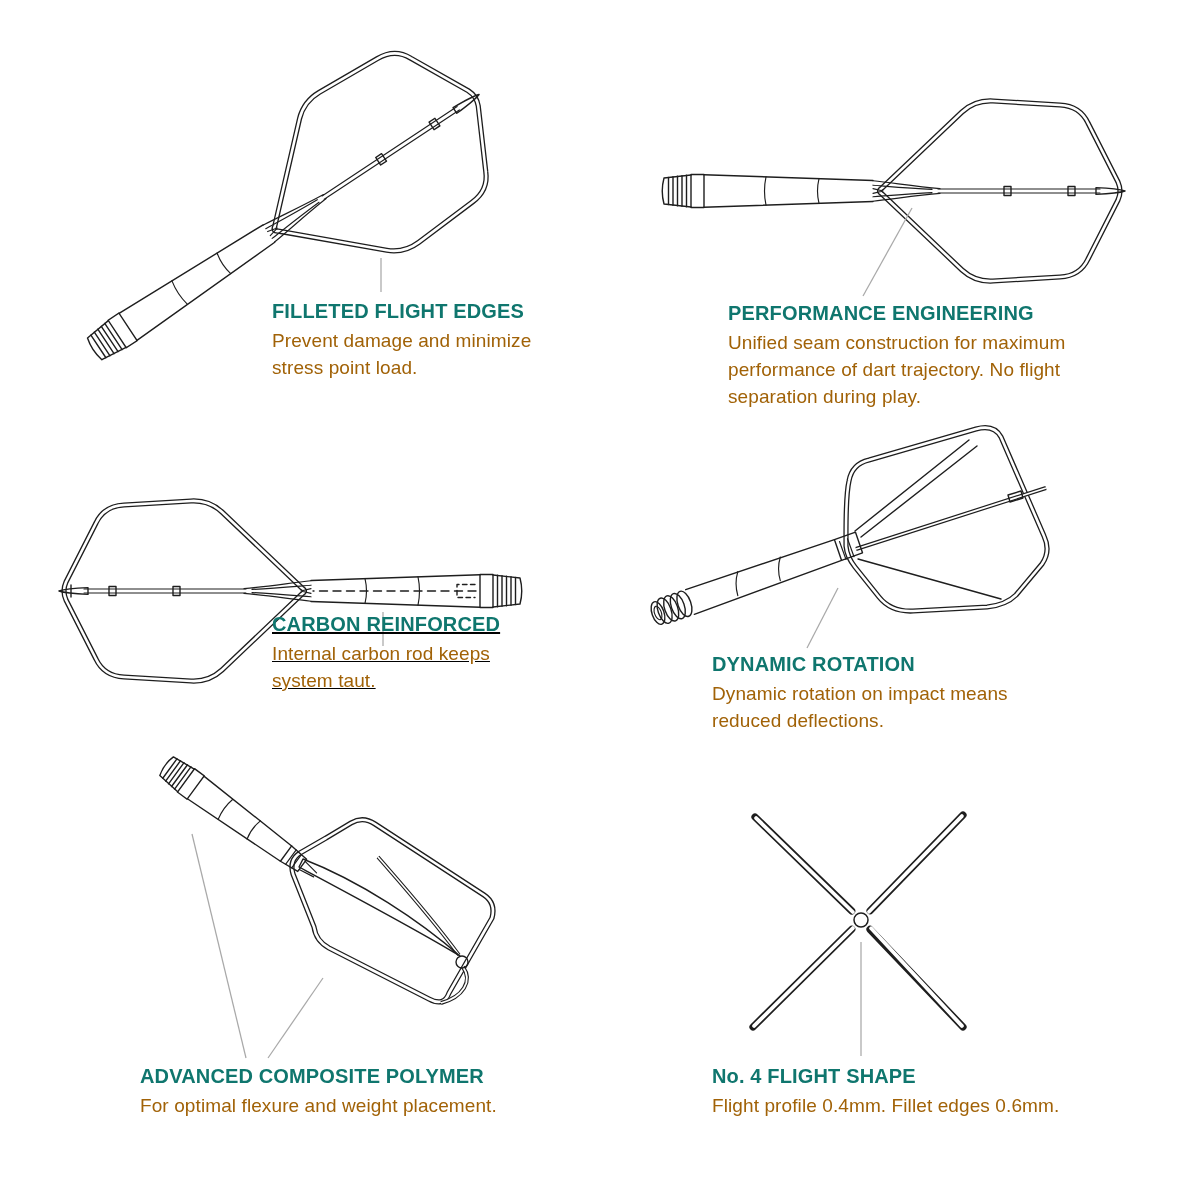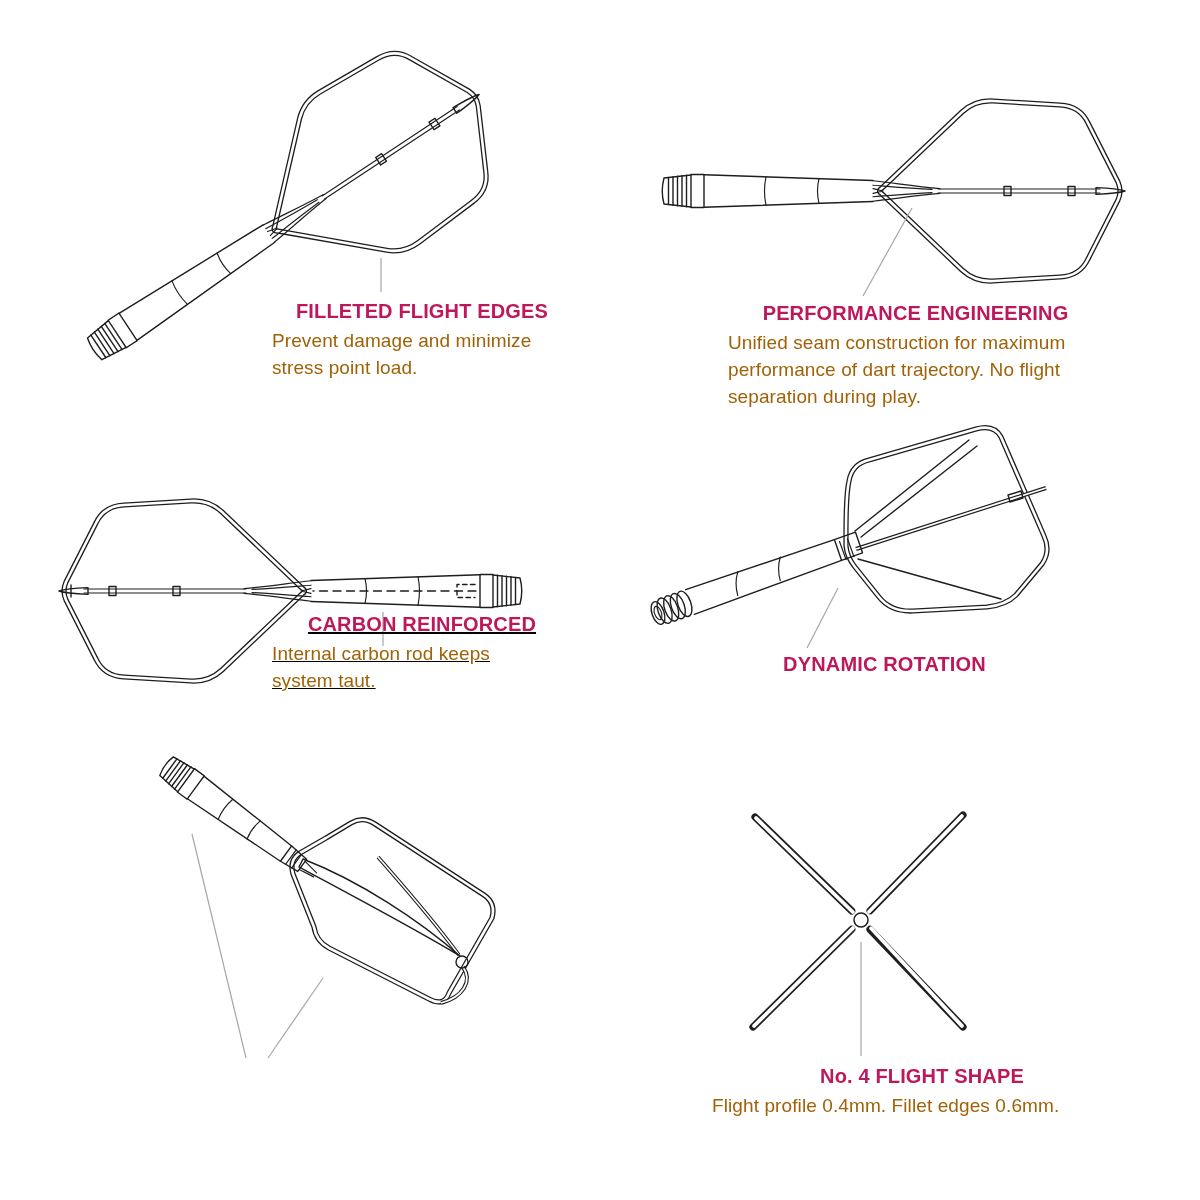--- a/index.html
+++ b/index.html
@@ -1,21 +1,21 @@
 <!DOCTYPE html>
 <html><head>
 <meta charset="utf-8">
 <style>
   html,body{margin:0;padding:0;background:#ffffff;}
   .canvas{position:relative;width:1200px;height:1200px;background:#ffffff;overflow:hidden;
           font-family:"Liberation Sans",sans-serif;}
   .abs{position:absolute;}
   .feature{position:absolute;}
   .feature h3{margin:0 0 4px 0;font:700 20px/24px "Liberation Sans",sans-serif;
-              color:#be185d;letter-spacing:.15px;text-align:center;}
+              color:#0f766e;letter-spacing:.15px;}
   .feature p{margin:0;font:400 19px/27px "Liberation Sans",sans-serif;color:#a16207;
              white-space:pre-line;letter-spacing:.1px;}
   svg{display:block;}
   .ln{fill:none;stroke:#1e1e1e;stroke-width:1.4;stroke-linejoin:round;stroke-linecap:round;}
   .dbl-b{fill:none;stroke:#1e1e1e;stroke-width:5.2;stroke-linejoin:round;}
   .dbl-w{fill:none;stroke:#ffffff;stroke-width:2.6;stroke-linejoin:round;}
   .thin{stroke-width:1.15;}
   .leader{stroke:#a9a9a9;stroke-width:1.25;}
 </style>
 </head>
@@ -162,21 +162,27 @@
   </div>
 
   <div class="feature" style="left:272px;top:612px;width:300px;text-decoration:underline;">
     <h3>CARBON REINFORCED</h3>
     <p>Internal carbon rod keeps
 system taut.</p>
   </div>
 
   <div class="feature" style="left:712px;top:652px;width:345px;">
     <h3>DYNAMIC ROTATION</h3>
+    <p>Dynamic rotation on impact means
+reduced deflections.</p>
   </div>
 
+  <div class="feature" style="left:140px;top:1064px;width:440px;">
+    <h3>ADVANCED COMPOSITE POLYMER</h3>
+    <p>For optimal flexure and weight placement.</p>
+  </div>
 
   <div class="feature" style="left:712px;top:1064px;width:420px;">
     <h3>No. 4 FLIGHT SHAPE</h3>
     <p>Flight profile 0.4mm. Fillet edges 0.6mm.</p>
   </div>
 
 </div>
 
 </body></html>

